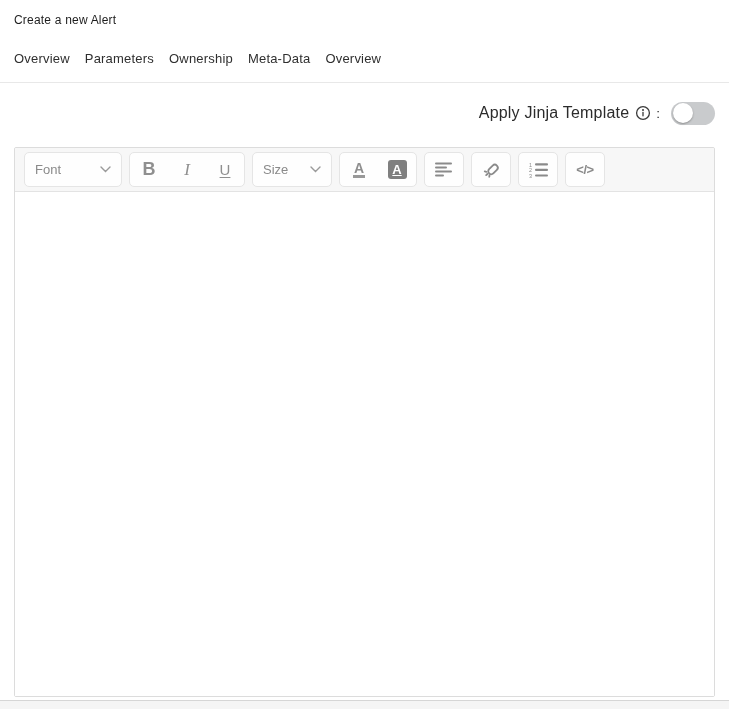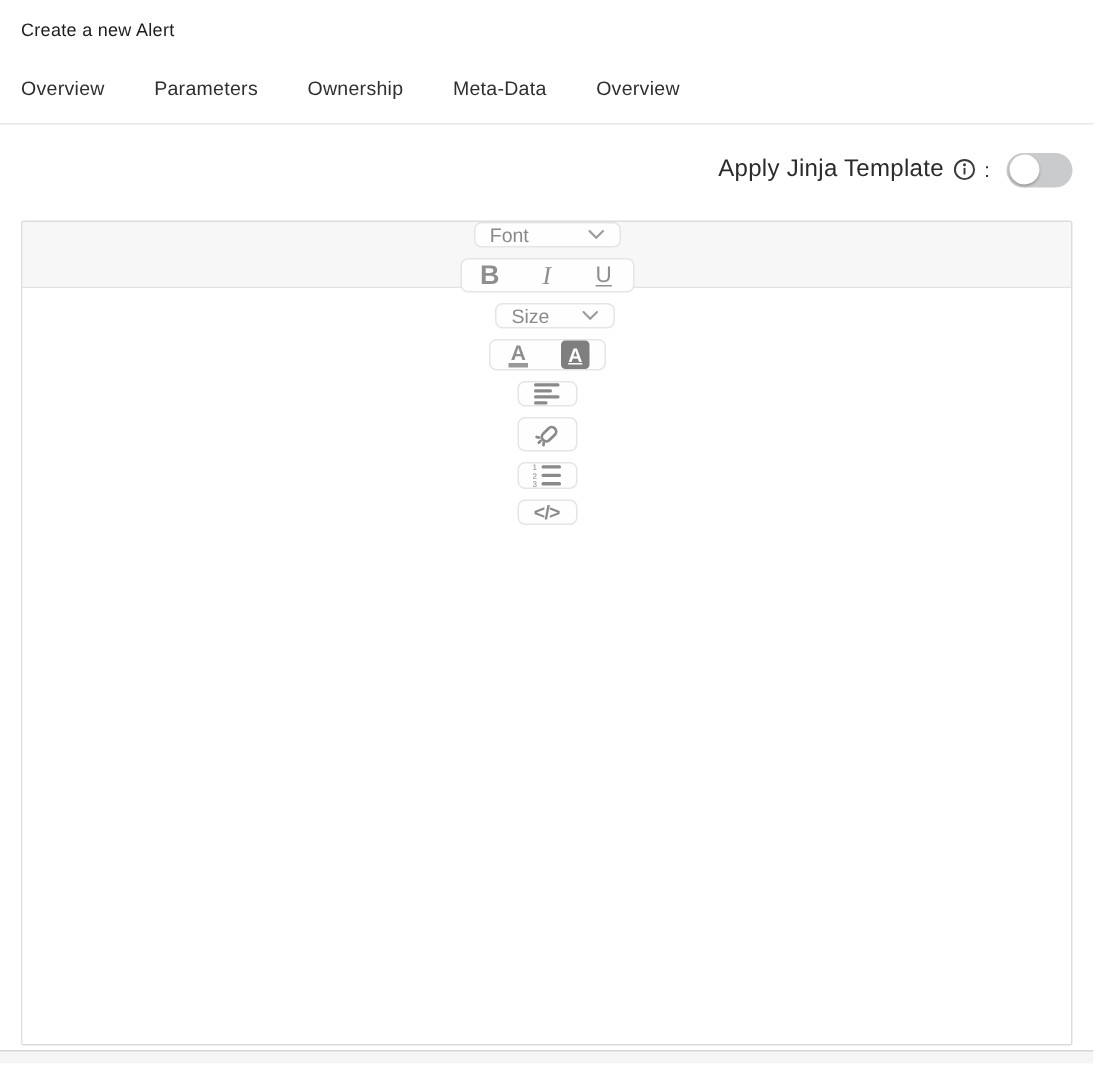--- a/index.html
+++ b/index.html
@@ -16,21 +16,21 @@
     margin-top: 13px;
     font-size: 12px;
     font-weight: 400;
     color: #1d1d1d;
     letter-spacing: 0.2px;
   }
 
   
   .tab-bar {
     display: flex;
-    gap: 33px;
+    gap: 15px;
     margin: 24px -14px 0 -14px;
     padding: 0 14px;
     border-bottom: 1px solid #e8e8e8;
   }
   .tab {
     font-size: 13px;
     color: #2f2f2f;
     padding-bottom: 14px;
     cursor: pointer;
     letter-spacing: 0.2px;
@@ -78,38 +78,37 @@
   }
   .toolbar {
     display: flex;
     align-items: center;
     gap: 7px;
     height: 44px;
     padding: 0 9px;
     background: #f7f7f7;
     border-bottom: 1px solid #e3e3e3;
     border-radius: 2px 2px 0 0;
-    flex-direction: column;
   }
   .tb-box {
     background: #fefefe;
     border: 1px solid #e5e5e5;
     border-radius: 5px;
     height: 35px;
     display: flex;
     align-items: center;
   }
   .dropdown {
     justify-content: space-between;
     padding: 0 10px;
     cursor: pointer;
   }
   .dropdown .dd-label { font-size: 13px; color: #8a8a8a; }
   .dd-font { width: 98px; }
-  .dd-size { width: 80px; margin-left: 11px; }
+  .dd-size { width: 80px; }
   .tb-group .tb-btn {
     width: 38px; height: 100%;
     display: flex; align-items: center; justify-content: center;
     background: transparent; border: none; cursor: pointer;
   }
   .tb-single {
     width: 40px; justify-content: center; cursor: pointer;
     background: #fefefe; border: 1px solid #e5e5e5; border-radius: 5px; height: 35px;
     display: flex; align-items: center;
   }

